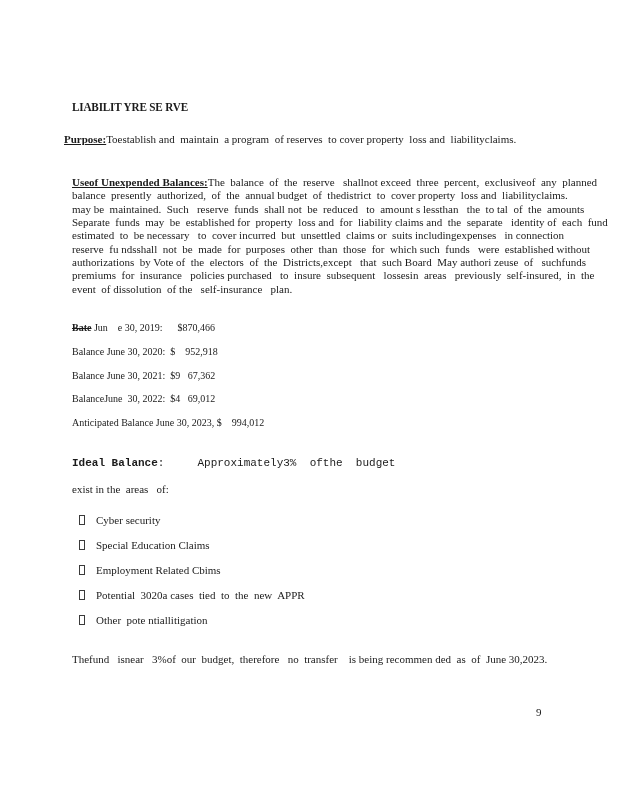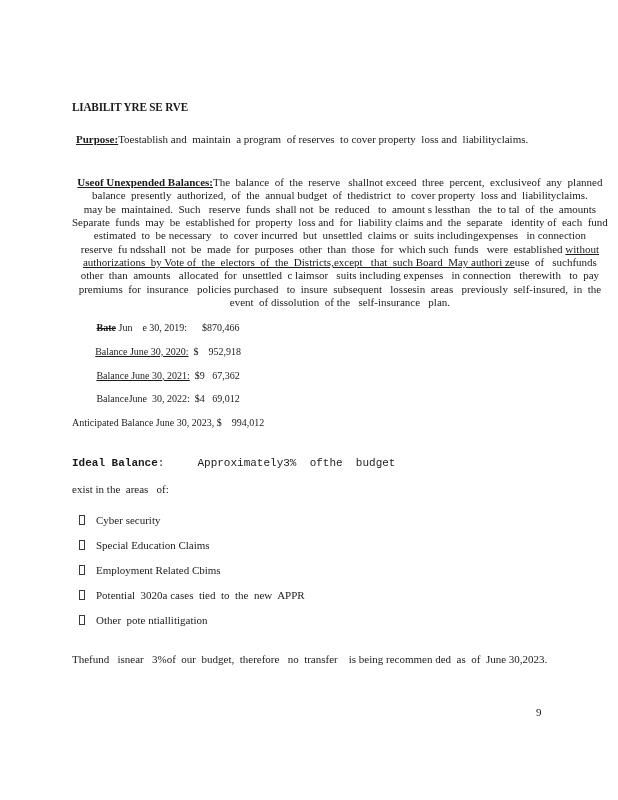--- a/index.html
+++ b/index.html
@@ -7,55 +7,54 @@
     width:618px;height:800px;background:#ffffff;position:relative;overflow:hidden;
     font-family:"Liberation Serif", serif;color:#1b1b1b;
   }
   .page{position:absolute;inset:0;background:#fff;}
   .abs{position:absolute;}
   .title{
     left:72px;top:99px;font-size:13px;font-weight:bold;letter-spacing:-0.2px;
     transform:scaleX(0.86);transform-origin:left top;white-space:pre;
   }
   .line{font-size:11px;white-space:pre;}
-  .tl{white-space:pre;text-align:center;}
-  .purpose{left:76px;top:133px;}
+  .tl{white-space:pre;}
+  .purpose{left:64px;top:133px;}
   .use{left:72px;top:176px;font-size:11px;line-height:13.35px;}
   .balances{left:72px;top:322px;font-size:10px;}
   .balances .tl{height:23.8px;}
   .ideal{left:72px;top:457px;font-family:Liberation Mono, monospace;}
   .discussion{left:72px;top:483px;font-size:11px;line-height:12.6px;}
   .bullets{left:79px;top:514px;font-size:11px;}
   .brow{height:25.1px;white-space:pre;}
   .bullet-box{
     display:inline-block;width:4px;height:8px;border:1px solid #3a3a3a;
     margin-right:11px;vertical-align:-1px;
   }
   .closing{left:72px;top:653px;}
   .pagenum{left:536px;top:706px;font-size:11px;}
   .r-b{font-weight:bold;}
-  .r-u{text-decoration:underline;margin-top:32px;}
+  .r-u{margin-top:32px;}
   .r-bu{font-weight:bold;text-decoration:underline;}
   .r-bs{font-weight:bold;text-decoration:line-through;}
 </style>
 </head>
 <body>
 
 <div class="page">
   <div class="abs title">LIABILIT YRE SE RVE</div>
   <div class="abs line purpose"><span class="r-bu">Purpose:</span><span>Toestablish and  maintain  a program  of reserves  to cover property  loss and  liabilityclaims.</span></div>
   <div class="abs use">
       <div class="tl"><span class="r-bu">Useof Unexpended Balances:</span><span>The  balance  of  the  reserve   shallnot exceed  three  percent,  exclusiveof  any  planned</span></div>
       <div class="tl"><span>balance  presently  authorized,  of  the  annual budget  of  thedistrict  to  cover property  loss and  liabilityclaims.</span></div>
       <div class="tl"><span>may be  maintained.  Such   reserve  funds  shall not  be  reduced   to  amount s lessthan   the  to tal  of  the  amounts</span></div>
       <div class="tl"><span>Separate  funds  may  be  established for  property  loss and  for  liability claims and  the  separate   identity of  each  fund</span></div>
       <div class="tl"><span>estimated  to  be necessary   to  cover incurred  but  unsettled  claims or  suits includingexpenses   in connection</span></div>
       <div class="tl"><span>reserve  fu ndsshall  not  be  made  for  purposes  other  than  those  for  which such  funds   were  established </span><span class="r-u">without</span></div>
       <div class="tl"><span class="r-u">authorizations  by Vote of  the  electors  of  the  Districts,except   that  such Board  May authori ze</span><span>use  of   suchfunds</span></div>
-      <div class="tl"><span>other  than  amounts   allocated  for  unsettled  c laimsor   suits including expenses   in connection   therewith   to  pay</span></div>
       <div class="tl"><span>premiums  for  insurance   policies purchased   to  insure  subsequent   lossesin  areas   previously  self-insured,  in  the</span></div>
       <div class="tl"><span>event  of dissolution  of the   self-insurance   plan.</span></div>
     </div>
   <div class="abs balances">
       <div class="tl"><span class="r-bs">Bate</span><span> Jun    e 30, 2019:      $870,466</span></div>
       <div class="tl"><span class="r-u">Balance June 30, 2020:</span><span>  $    952,918</span></div>
       <div class="tl"><span class="r-u">Balance June 30, 2021:</span><span>  $9   67,362</span></div>
       <div class="tl"><span>BalanceJune  30, 2022:  $4   69,012</span></div>
       <div class="tl"><span>Anticipated Balance June 30, 2023, $    994,012</span></div>
     </div>

